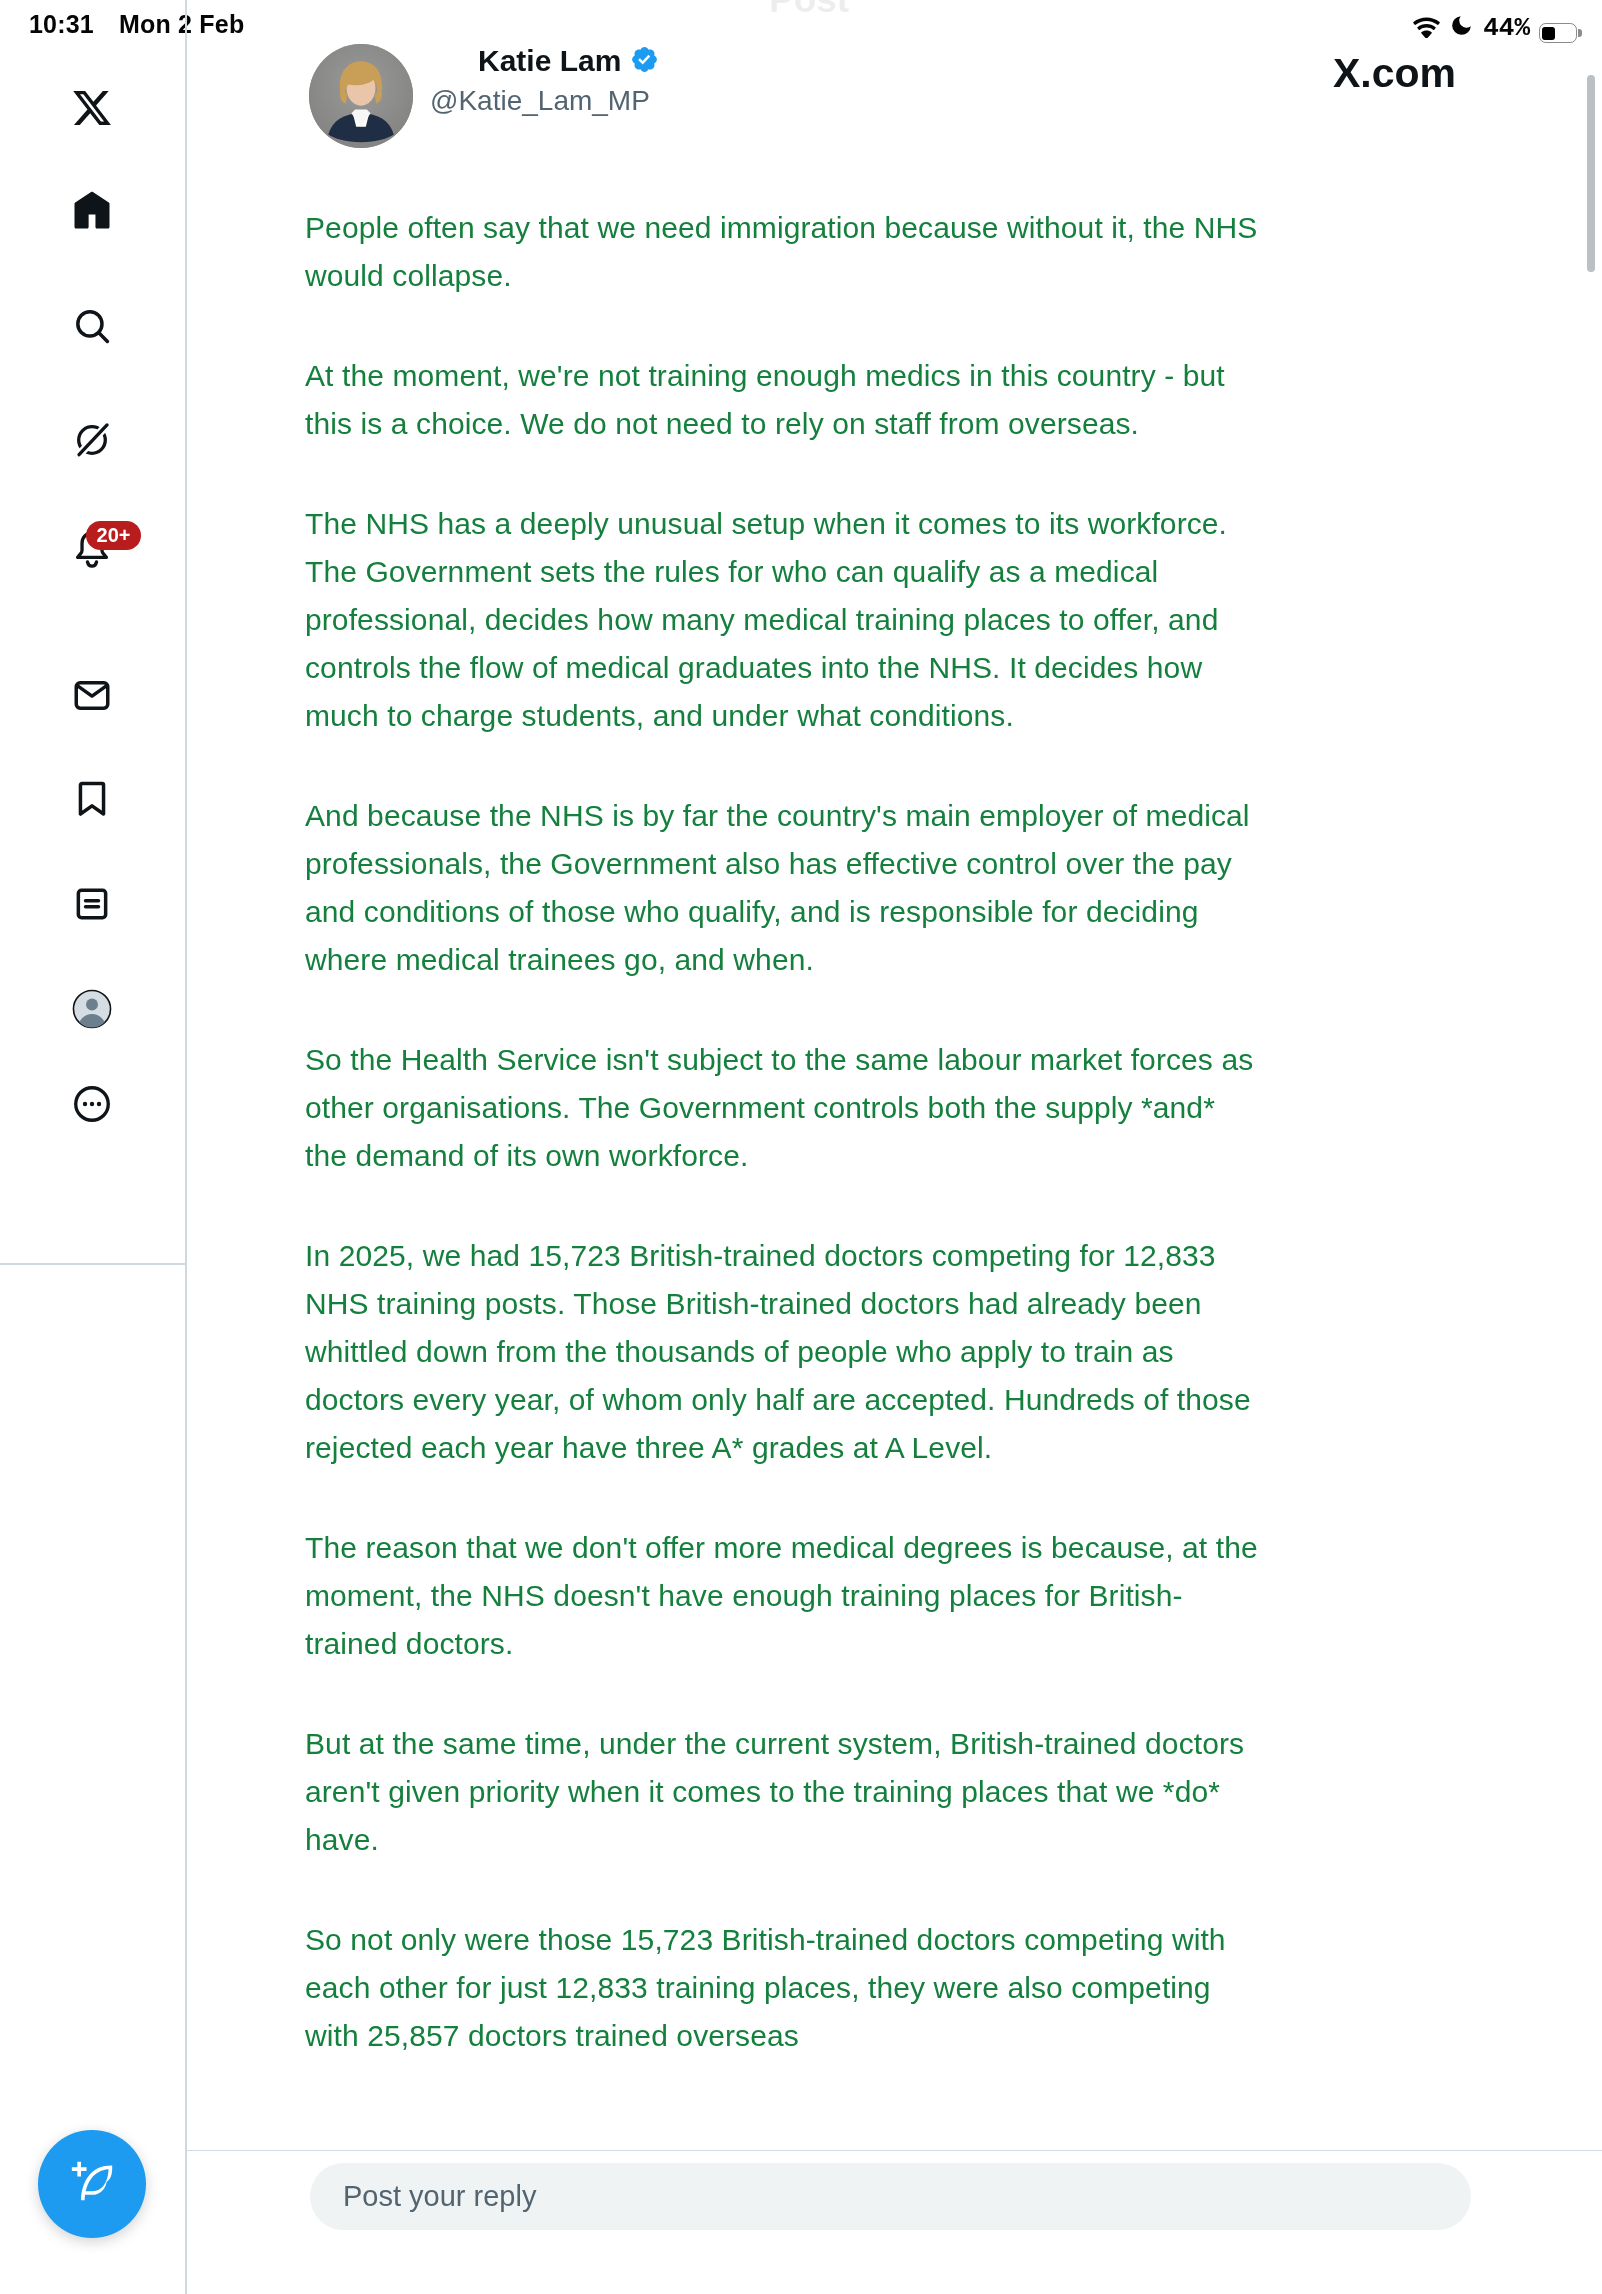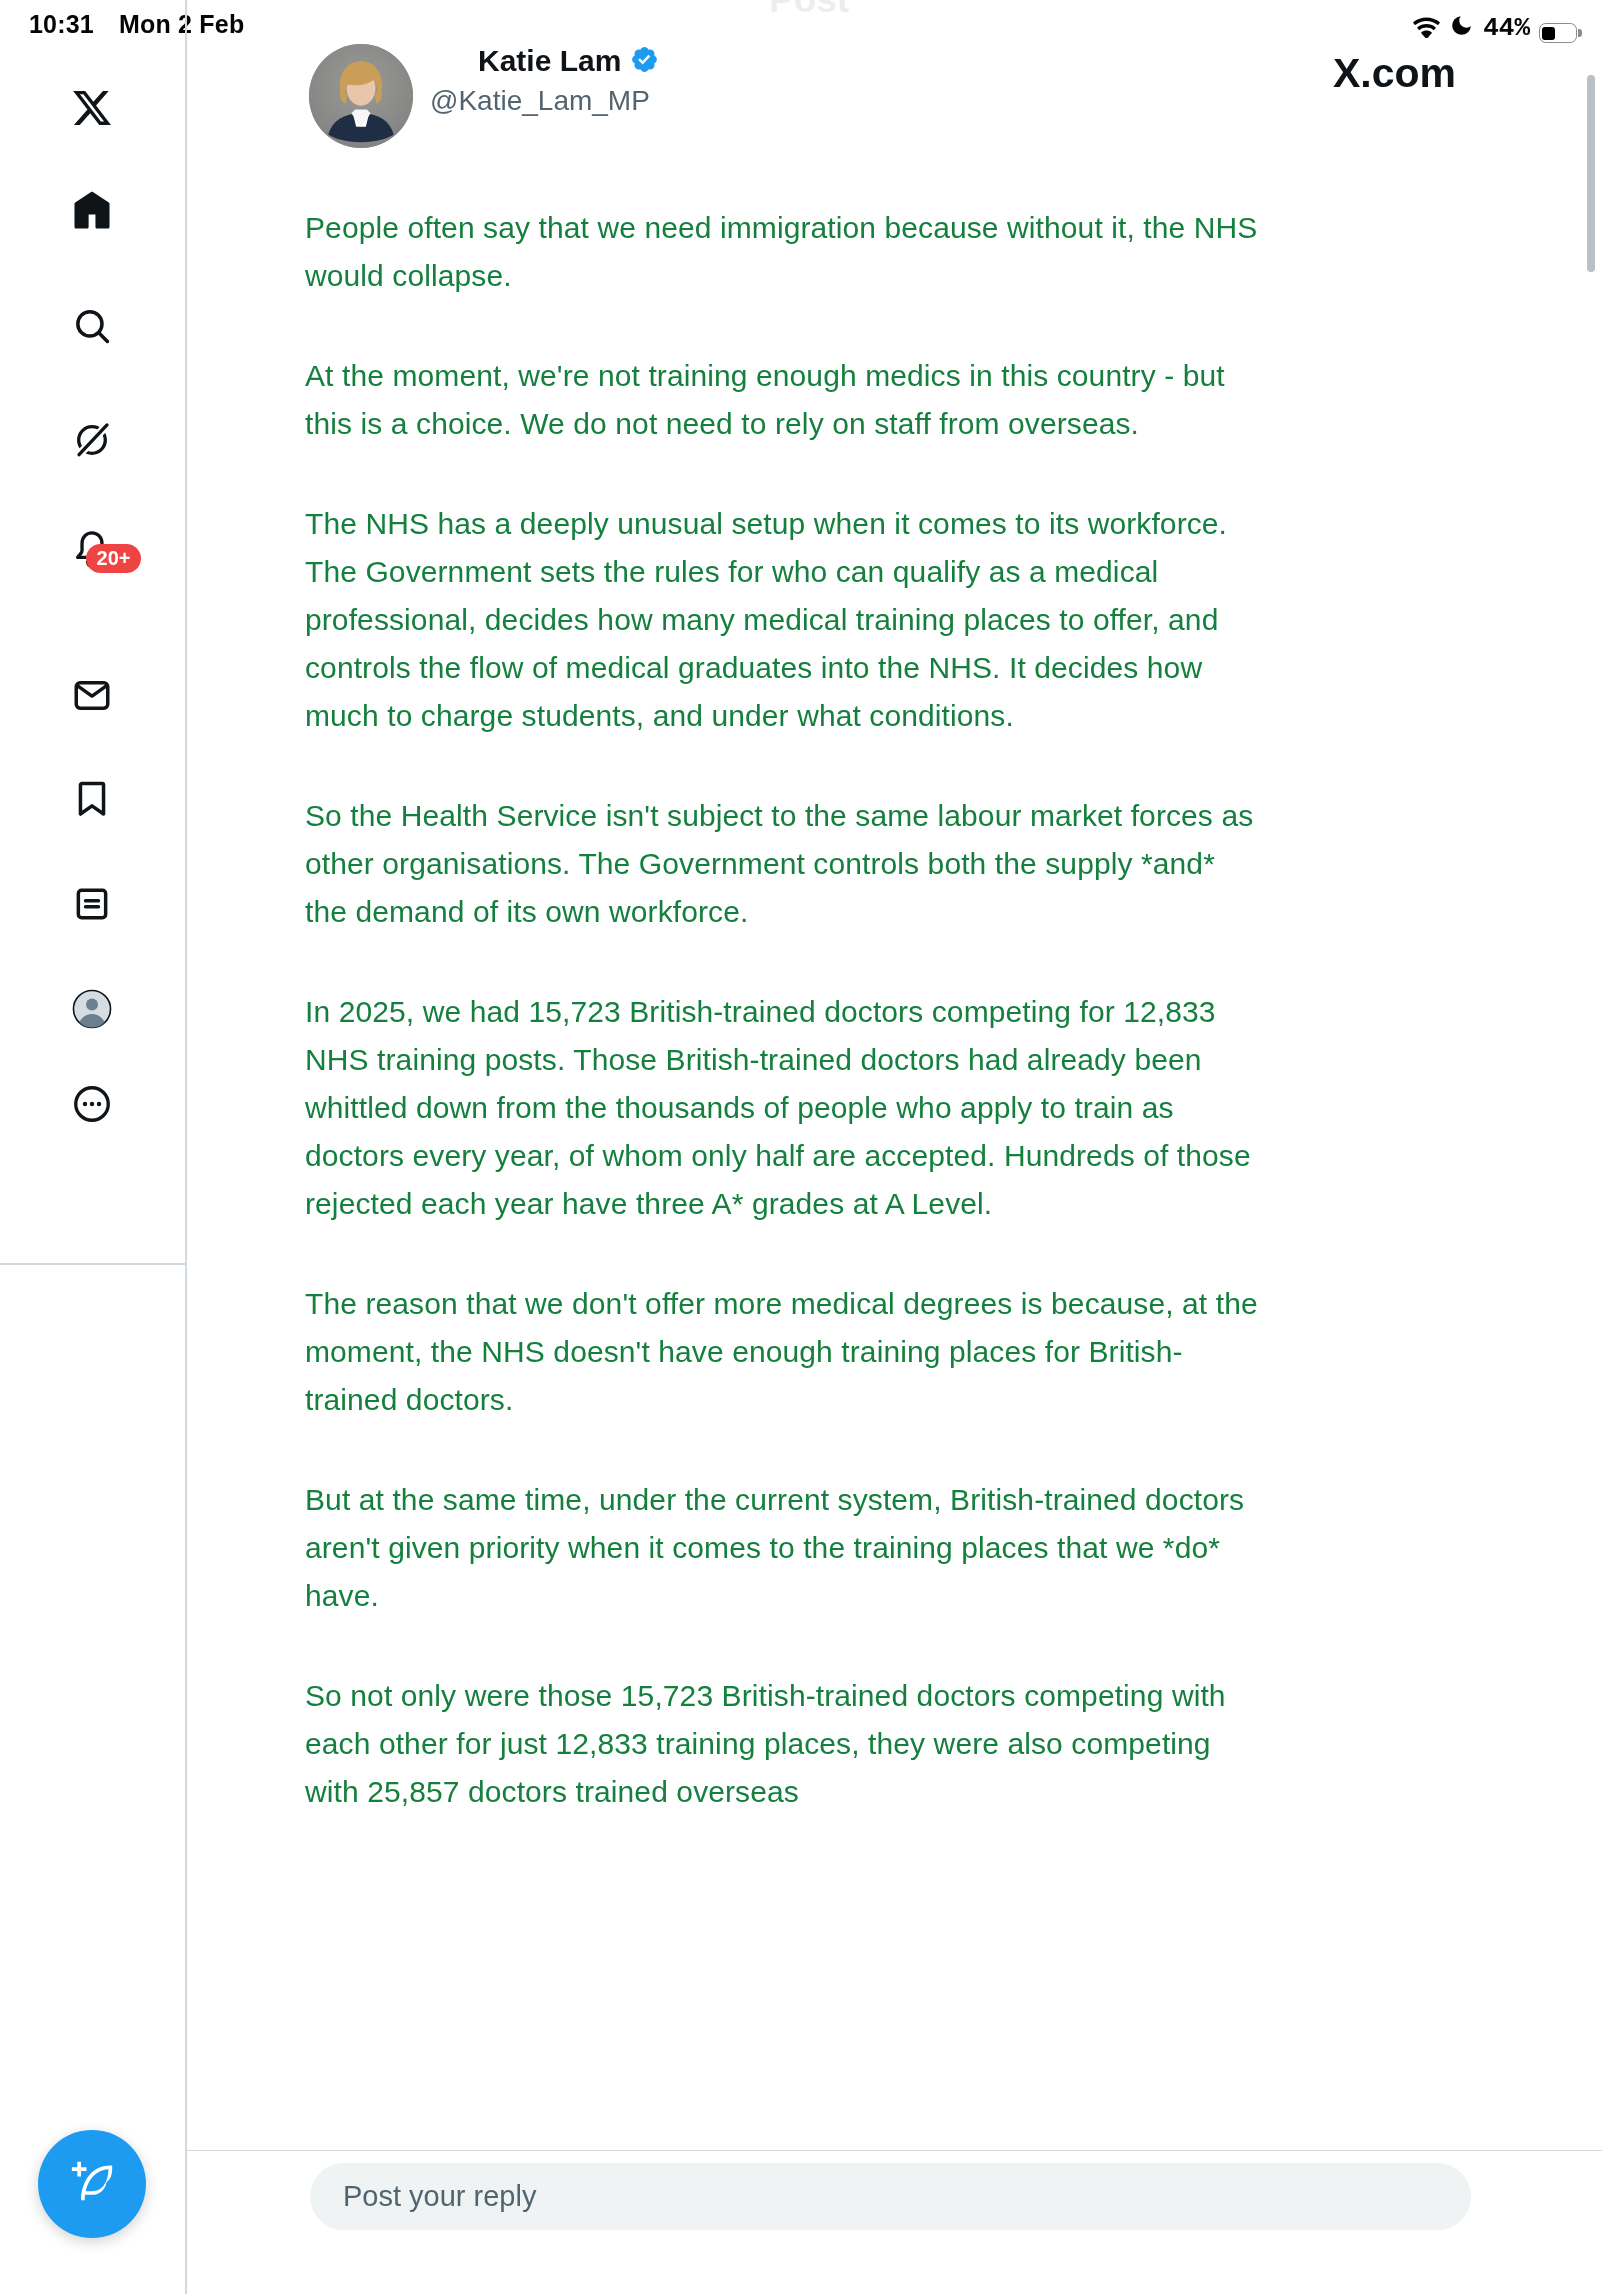--- a/index.html
+++ b/index.html
@@ -20,22 +20,22 @@
     background:rgba(0,0,0,.45);border-radius:0 2.9px 2.9px 0;}
   
   .scroll-title{position:absolute;left:769px;top:-21px;font-size:37px;font-weight:700;
     color:rgba(15,20,25,.08);}
   
   .v-divider{position:absolute;left:185px;top:0;width:1.9px;height:2294px;background:#cfd9de;}
   .sidebar-bottom-divider{position:absolute;left:0;top:1263px;width:185px;height:1.9px;background:#cfd9de;}
   .side-item{position:absolute;left:70px;width:44px;height:44px;display:flex;
     align-items:center;justify-content:center;}
   .side-item svg{width:42px;height:42px;display:block;}
-  .badge{position:absolute;left:86px;top:521px;background:#ef4444;color:#fff;
-    font-size:20px;font-weight:700;padding:2.9px 10.6px;border-radius:15.4px;z-index:3;margin-top:23px;}
+  .badge{position:absolute;left:86px;top:521px;background:#b91c1c;color:#fff;
+    font-size:20px;font-weight:700;padding:2.9px 10.6px;border-radius:15.4px;z-index:3;}
   
   .avatar{position:absolute;left:309px;top:44px;width:104px;height:104px;border-radius:50%;
     overflow:hidden;background:#8d8d8b;}
   .avatar svg{width:104px;height:104px;display:block;}
   .author{position:absolute;left:430px;top:44px;}
   .author .name-row{display:flex;align-items:center;gap:8.6px;}
   .author .name{font-size:30px;font-weight:700;color:#0f1419;margin-left:48px;}
   .author .name-row svg{width:29px;height:29px;}
   .author .handle{font-size:28px;color:#536471;margin-top:6.7px;}
   .site-label{position:absolute;left:1333px;top:50px;font-size:41px;font-weight:700;color:#0f1419;}
@@ -223,20 +223,24 @@
 <div class="post-body">
   <p class="para">People often say that we need immigration because without it, the NHS
 would collapse.</p>
   <p class="para">At the moment, we're not training enough medics in this country - but
 this is a choice. We do not need to rely on staff from overseas.</p>
   <p class="para">The NHS has a deeply unusual setup when it comes to its workforce.
 The Government sets the rules for who can qualify as a medical
 professional, decides how many medical training places to offer, and
 controls the flow of medical graduates into the NHS. It decides how
 much to charge students, and under what conditions.</p>
+  <p class="para">And because the NHS is by far the country's main employer of medical
+professionals, the Government also has effective control over the pay
+and conditions of those who qualify, and is responsible for deciding
+where medical trainees go, and when.</p>
   <p class="para">So the Health Service isn't subject to the same labour market forces as
 other organisations. The Government controls both the supply *and*
 the demand of its own workforce.</p>
   <p class="para">In 2025, we had 15,723 British-trained doctors competing for 12,833
 NHS training posts. Those British-trained doctors had already been
 whittled down from the thousands of people who apply to train as
 doctors every year, of whom only half are accepted. Hundreds of those
 rejected each year have three A* grades at A Level.</p>
   <p class="para">The reason that we don't offer more medical degrees is because, at the
 moment, the NHS doesn't have enough training places for British-

